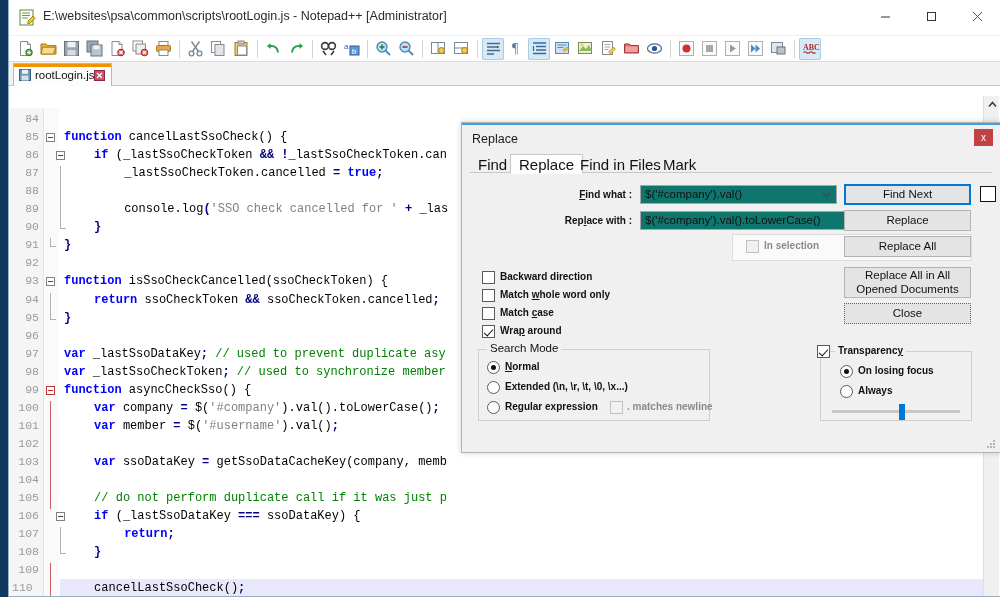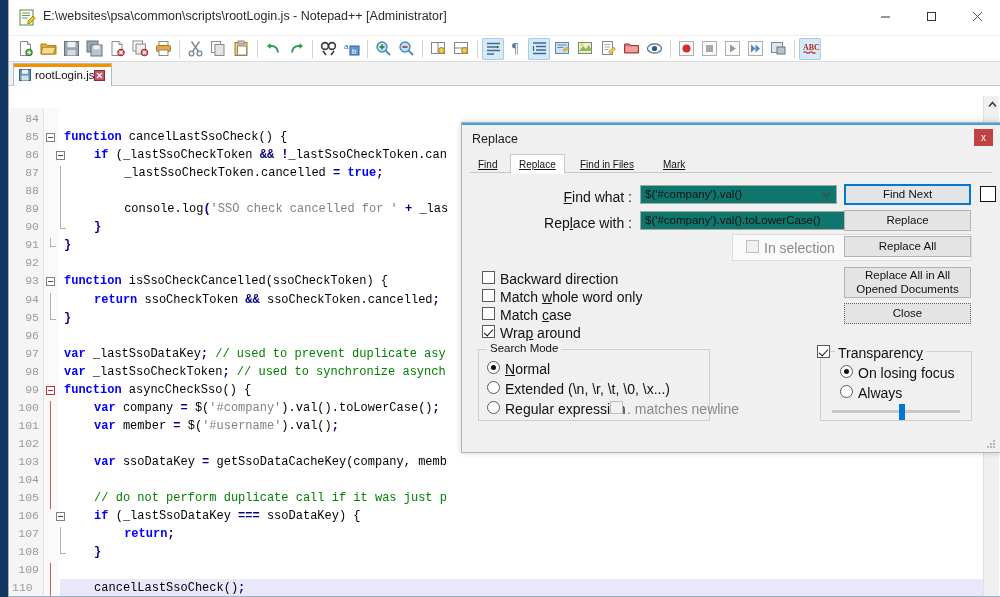--- a/index.html
+++ b/index.html
@@ -78,25 +78,25 @@
   .vsb-thumb { position:absolute; top:50px; left:1px; width:14px; height:40px; background:#c6c6c6;}
 
   
   .dlg { position:absolute; left:452px; top:122px; width:540px; height:331px;
          background:#f0f0f0; border:1px solid #b2b2b2; box-shadow:0 0 6px rgba(0,0,0,.18);}
   .dlg-top { position:absolute; left:0; top:0; right:0; height:2px; background:#3fa0e8;}
   .dlg-title { position:absolute; left:10px; top:9px; font-size:12.5px; color:#1a1a1a;}
   .dlg-close { position:absolute; right:7px; top:6px; width:19px; height:17px; background:#c14242;
                color:#fff; font-size:10px; display:flex;align-items:center;justify-content:center; cursor:pointer;}
   .dlg-tabs { position:absolute; left:8px; top:31px; right:8px; height:19px; border-bottom:1px solid #c8c8c8;}
-  .dtab { position:absolute; top:1px; height:19px; padding:0 8px; font-size:10px; color:#111;
-          display:flex; align-items:center;text-decoration:underline; }
+  .dtab { position:absolute; top:1px; height:19px; padding:0 8px; font-size:15px; color:#111;
+          display:flex; align-items:center; }
   .dtab.sel { background:#fdfdfd; border:1px solid #c8c8c8; border-bottom:1px solid #fdfdfd; top:0; height:20px;}
 
-  .lbl { position:absolute; font-size:14px; color:#111; }
+  .lbl { position:absolute; font-size:10px; color:#111;font-weight:bold; }
   .lbl u { text-decoration:underline; }
   .combo { position:absolute; height:19px; background:#0f766e; border:1px solid #a6a6a6;
            font-size:11.5px; color:#111; padding:2px 20px 0 4px; white-space:nowrap; overflow:hidden;}
   .combo .arw { position:absolute; right:2px; top:1px; width:16px; height:15px;
                 display:flex;align-items:center;justify-content:center;}
   .btn { position:absolute; height:21px; background:#e4e4e4; border:1px solid #b3b3b3;
          font-size:11.5px; color:#111; display:flex;align-items:center;justify-content:center; text-align:center;
          line-height:1.15; cursor:pointer;}
   .btn.focus { border:2px solid #0078d7; }
   .btn.dotted { border:1px dotted #666; background:#e4e4e4;}
@@ -467,21 +467,21 @@
             <div class="cl" style="top: 22.05px; left: 4px;"><span class="kw">function </span><span>cancelLastSsoCheck() {</span></div>
             <div class="cl" style="top: 40.1px; left: 34.08px;"><span class="kw">if </span><span>(</span><span>_lastSsoCheckToken </span><span class="op">&amp;&amp; </span><span class="op">!</span><span>_lastSsoCheckToken.can</span></div>
             <div class="cl" style="top: 58.15px; left: 64.16px;"><span>_lastSsoCheckToken.cancelled </span><span class="op">= </span><span class="kw">true</span><span class="op">;</span></div>
             <div class="cl" style="top: 94.25px; left: 64.16px;"><span>console.log</span><span class="op">(</span><span class="st">'SSO check cancelled for ' </span><span class="op">+ </span><span>_las</span></div>
             <div class="cl" style="top: 112.3px; left: 34.08px;"><span class="op">}</span></div>
             <div class="cl" style="top: 130.35px; left: 4px;"><span class="op">}</span></div>
             <div class="cl" style="top: 166.45px; left: 4px;"><span class="kw">function </span><span>isSsoCheckCancelled(ssoCheckToken) {</span></div>
             <div class="cl" style="top: 184.5px; left: 34.08px;"><span class="kw">return </span><span>ssoCheckToken </span><span class="op">&amp;&amp; </span><span>ssoCheckToken.cancelled</span><span class="op">;</span></div>
             <div class="cl" style="top: 202.55px; left: 4px;"><span class="op">}</span></div>
             <div class="cl" style="top: 238.65px; left: 4px;"><span class="kw">var </span><span>_lastSsoDataKey</span><span class="op">; </span><span class="cm">// used to prevent duplicate asy</span></div>
-            <div class="cl" style="top: 256.7px; left: 4px;"><span class="kw">var </span><span>_lastSsoCheckToken</span><span class="op">; </span><span class="cm">// used to synchronize asynch</span></div>
+            <div class="cl" style="top: 256.7px; left: 4px;"><span class="kw">var </span><span>_lastSsoCheckToken</span><span class="op">; </span><span class="cm">// used to synchronize member</span></div>
             <div class="cl" style="top: 274.75px; left: 4px;"><span class="kw">function </span><span>asyncCheckSso() {</span></div>
             <div class="cl" style="top: 292.8px; left: 34.08px;"><span class="kw">var </span><span>company </span><span class="op">= </span><span>$(</span><span class="st">'#company'</span><span>).val().toLowerCase()</span><span class="op">;</span></div>
             <div class="cl" style="top: 310.85px; left: 34.08px;"><span class="kw">var </span><span>member </span><span class="op">= </span><span>$(</span><span class="st">'#username'</span><span>).val()</span><span class="op">;</span></div>
             <div class="cl" style="top: 346.95px; left: 34.08px;"><span class="kw">var </span><span>ssoDataKey </span><span class="op">= </span><span>getSsoDataCacheKey(company, memb</span></div>
             <div class="cl" style="top: 383.05px; left: 34.08px;"><span class="cm">// do not perform duplicate call if it was just p</span></div>
             <div class="cl" style="top: 401.1px; left: 34.08px;"><span class="kw">if </span><span>(</span><span>_lastSsoDataKey </span><span class="op">=== </span><span>ssoDataKey) {</span></div>
             <div class="cl" style="top: 419.15px; left: 64.16px;"><span class="kw">return</span><span class="op">;</span></div>
             <div class="cl" style="top: 437.2px; left: 34.08px;"><span class="op">}</span></div>
             <div class="hl" style="top: 471.3px; height: 18.05px;"></div>
             <div class="cl" style="top: 473.3px; left: 34.08px;"><span>cancelLastSsoCheck()</span><span class="op">;</span></div>

